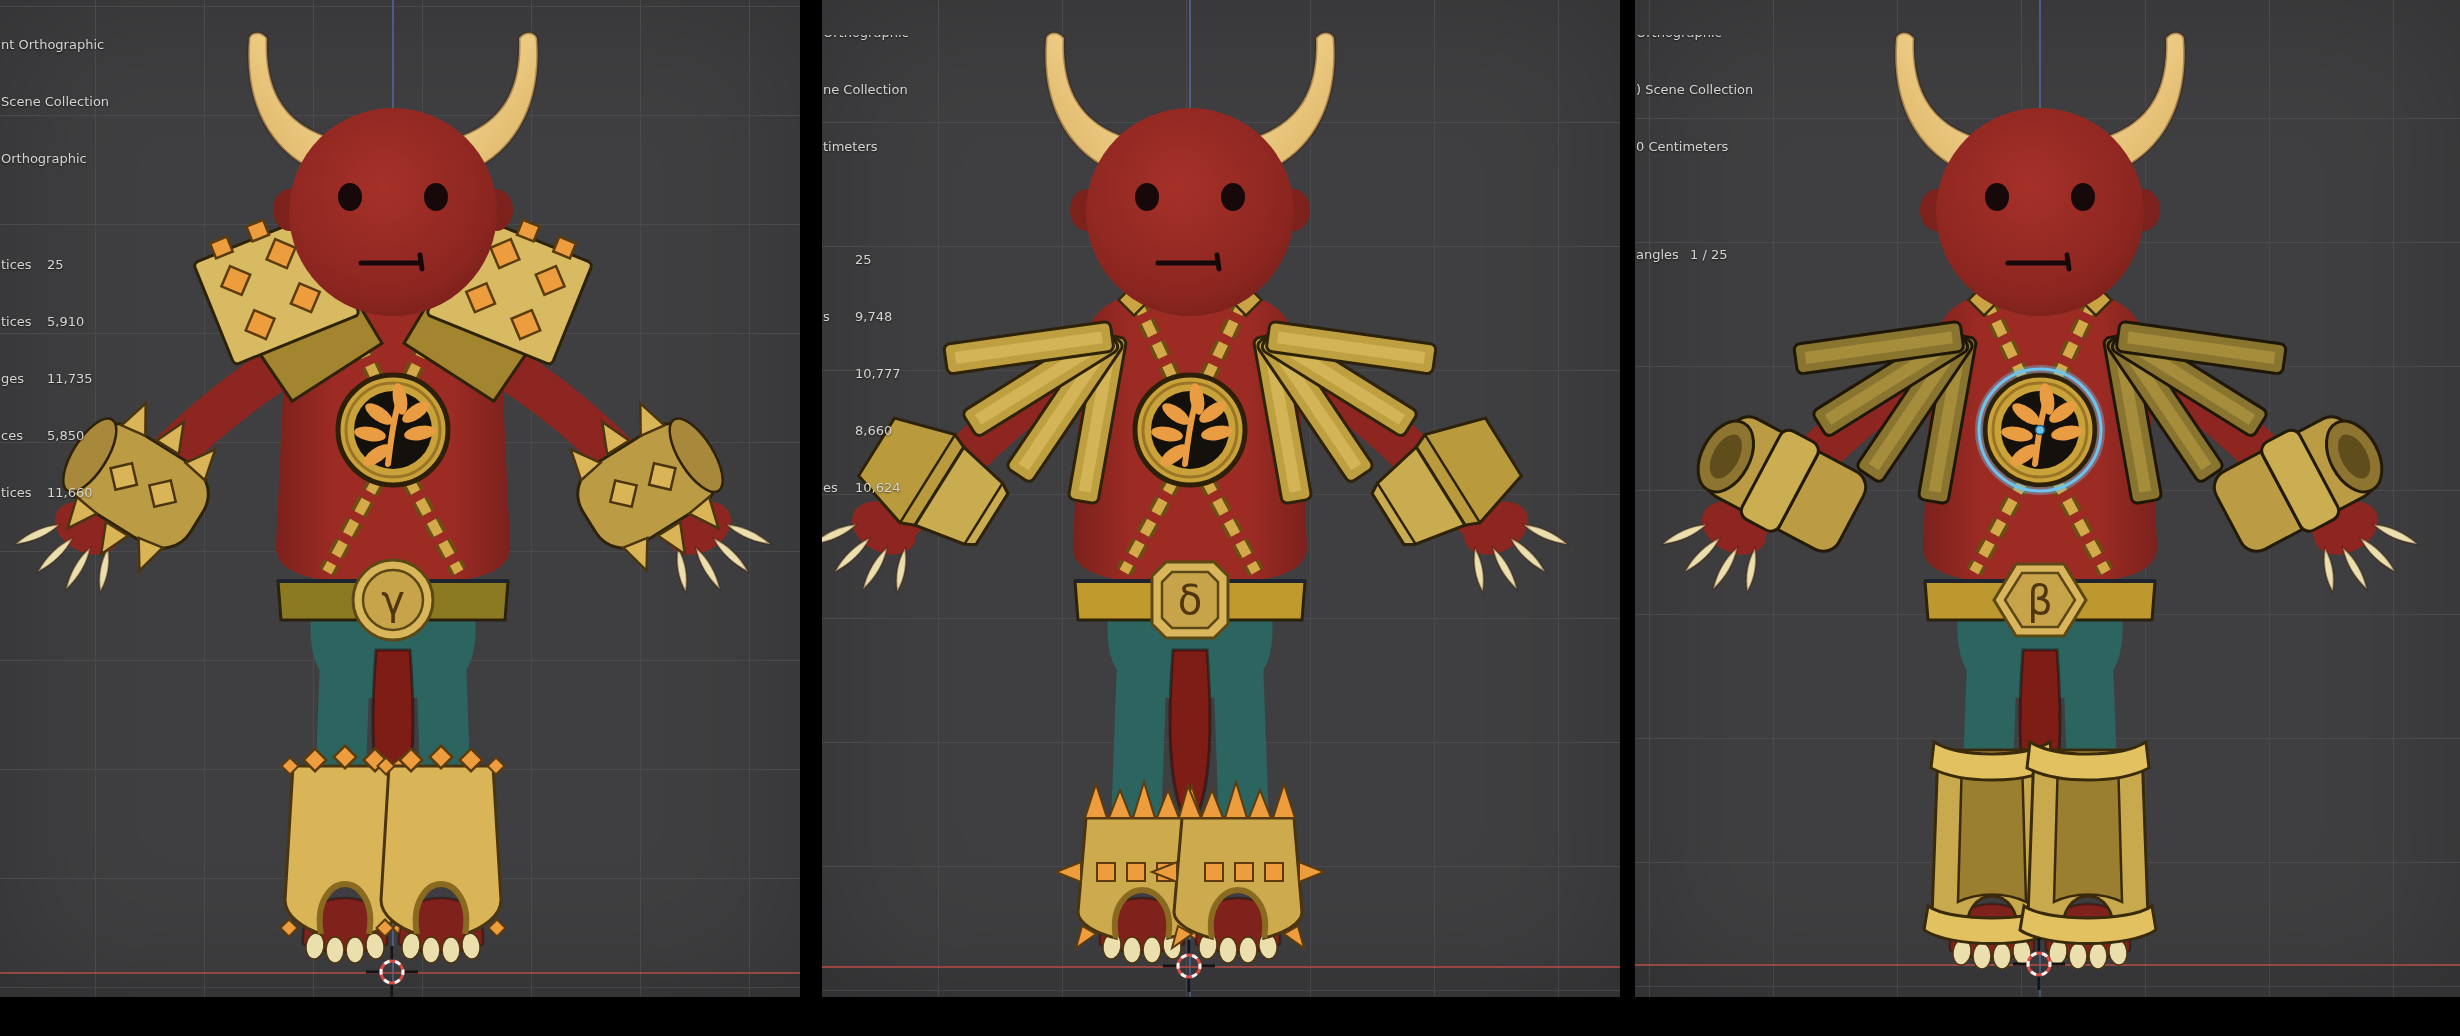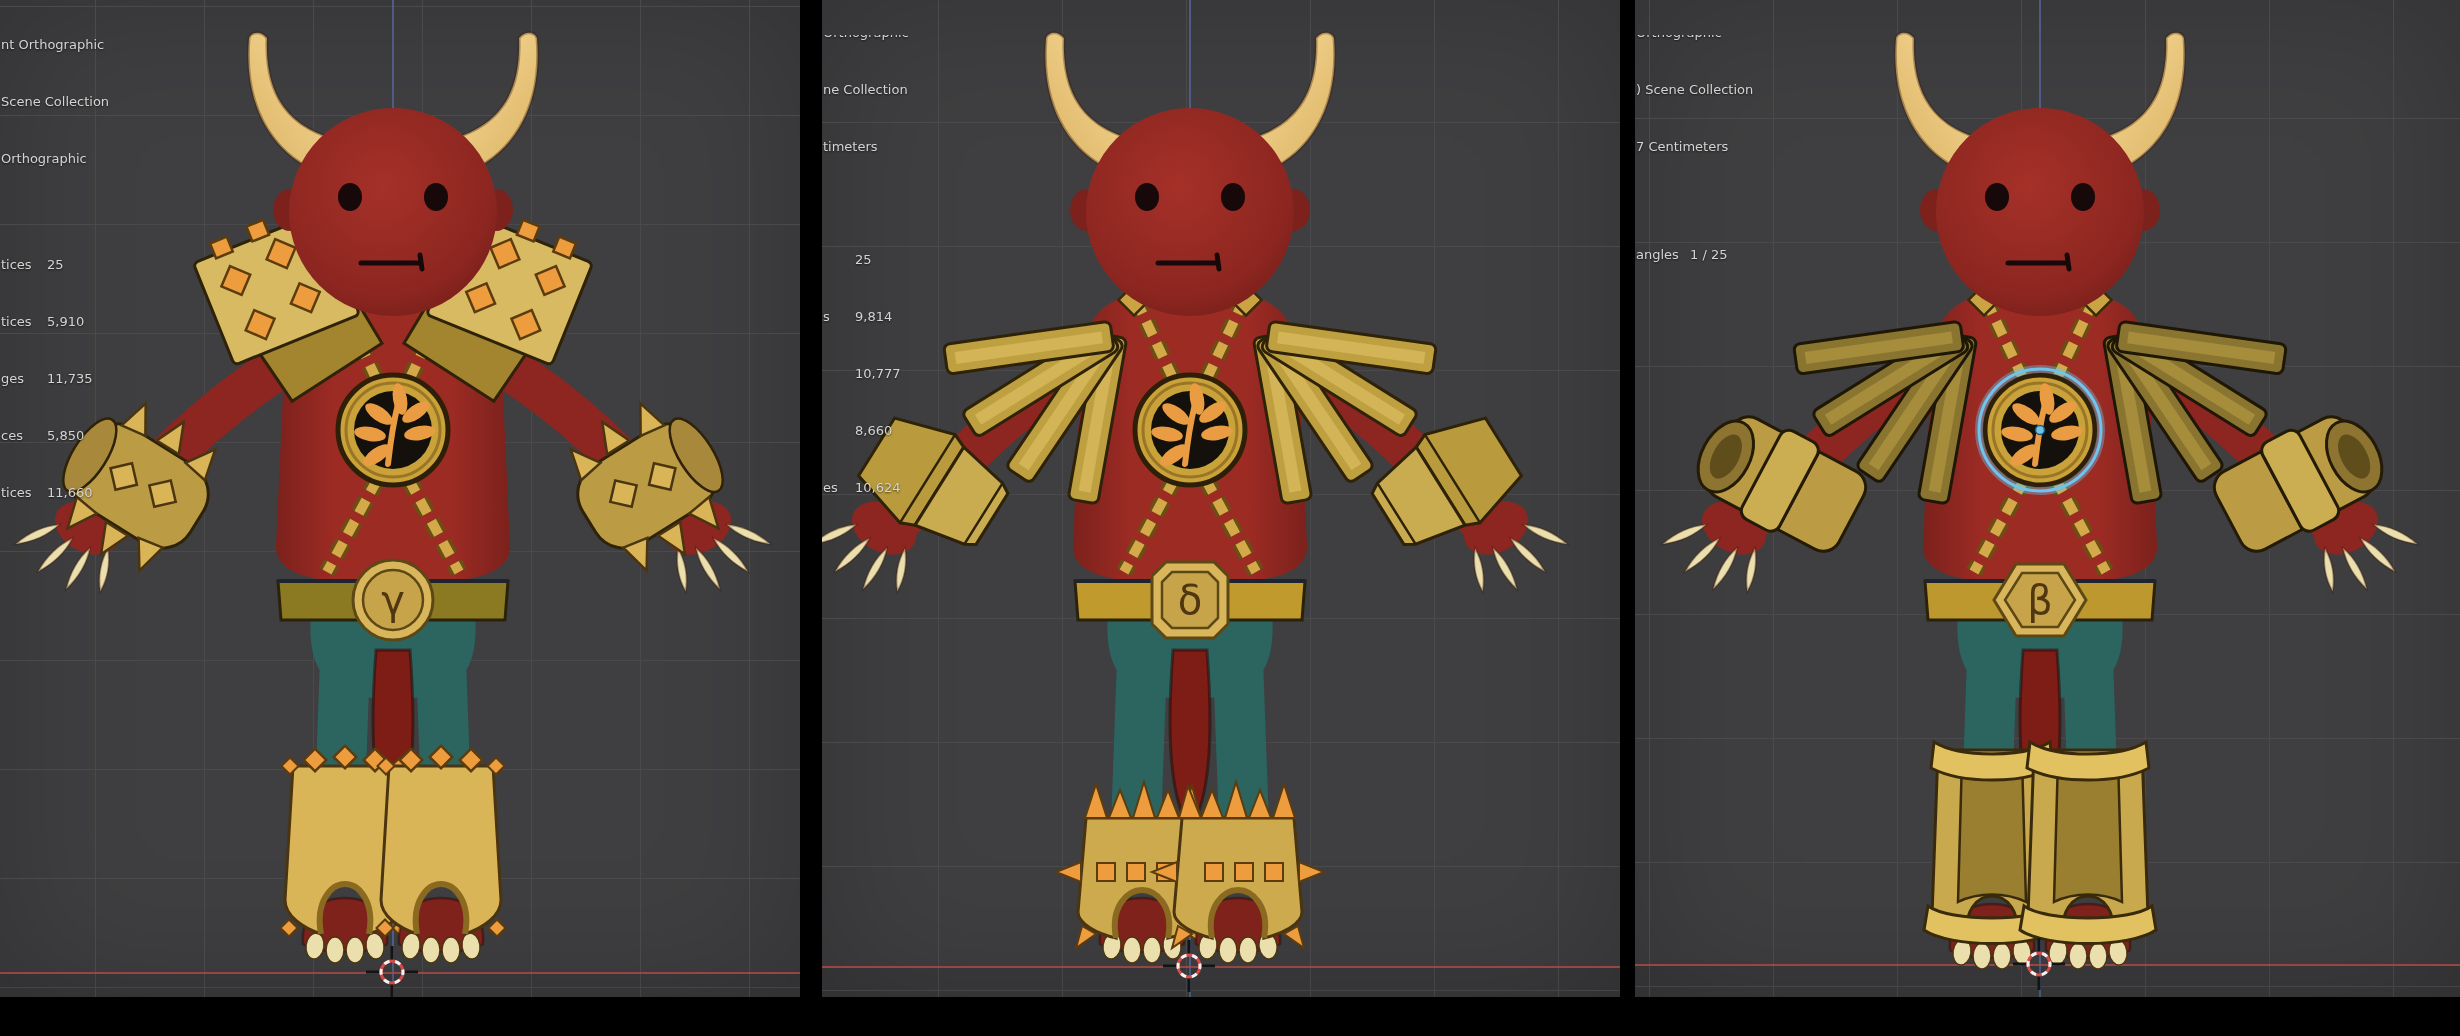--- a/index.html
+++ b/index.html
@@ -356,21 +356,21 @@
         <use href="#head-group"></use>
       </g>
     </svg>
 
     <div class="hud">
       <div class="hud-clip"><span class="hud-clip-inner">Orthographic</span></div>
       <div class="hud-line">ne Collection</div>
       <div class="hud-line">timeters</div>
       <div class="hud-gap2"></div>
       <div class="stat-row"><span class="stat-label"></span><span class="stat-value">25</span></div>
-      <div class="stat-row"><span class="stat-label">s</span><span class="stat-value">9,814</span></div>
+      <div class="stat-row"><span class="stat-label">s</span><span class="stat-value">9,748</span></div>
       <div class="stat-row"><span class="stat-label"></span><span class="stat-value">10,777</span></div>
       <div class="stat-row"><span class="stat-label"></span><span class="stat-value">8,660</span></div>
       <div class="stat-row"><span class="stat-label">es</span><span class="stat-value">10,624</span></div>
     </div>
 
     <div class="cursor3d" style="left:367px;top:966px">
       <svg viewBox="0 0 56 56" width="56" height="56">
         <path d="M 28 2 L 28 18 M 28 38 L 28 54 M 2 28 L 18 28 M 38 28 L 54 28" stroke="#141414" stroke-width="3"></path>
         <circle cx="28" cy="28" r="11" fill="none" stroke="#d84a45" stroke-width="3"></circle>
         <circle cx="28" cy="28" r="11" fill="none" stroke="#f2f2f2" stroke-width="3" stroke-dasharray="5.76 5.76" stroke-dashoffset="2.9"></circle>
@@ -410,21 +410,21 @@
         </g>
         <use href="#pauldron-fan-dark-left"></use>
         <use href="#pauldron-fan-dark-left" transform="translate(800,0) scale(-1,1)"></use>
         <use href="#head-group"></use>
       </g>
     </svg>
 
     <div class="hud">
       <div class="hud-clip"><span class="hud-clip-inner">Orthographic</span></div>
       <div class="hud-line">) Scene Collection</div>
-      <div class="hud-line">7 Centimeters</div>
+      <div class="hud-line">0 Centimeters</div>
       <div class="hud-gap3"></div>
       <div class="stat-row"><span class="stat-label">angles</span><span class="stat-value">1 / 25</span></div>
     </div>
 
     <div class="cursor3d" style="left:404px;top:964px">
       <svg viewBox="0 0 56 56" width="56" height="56">
         <path d="M 28 2 L 28 18 M 28 38 L 28 54 M 2 28 L 18 28 M 38 28 L 54 28" stroke="#141414" stroke-width="3"></path>
         <circle cx="28" cy="28" r="11" fill="none" stroke="#d84a45" stroke-width="3"></circle>
         <circle cx="28" cy="28" r="11" fill="none" stroke="#f2f2f2" stroke-width="3" stroke-dasharray="5.76 5.76" stroke-dashoffset="2.9"></circle>
       </svg>

